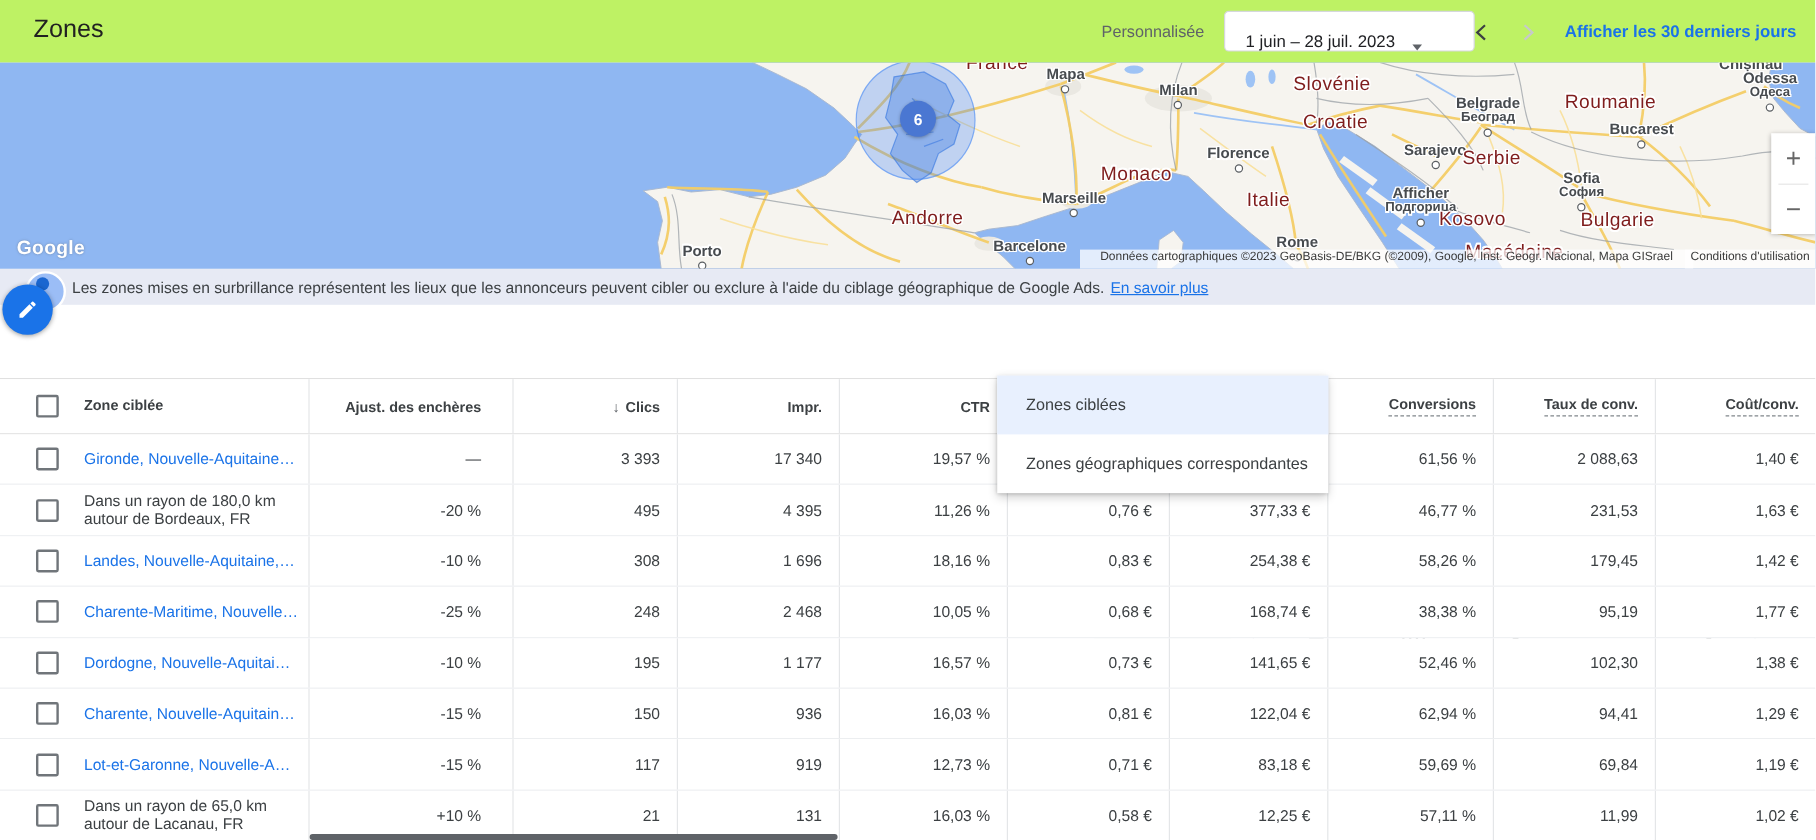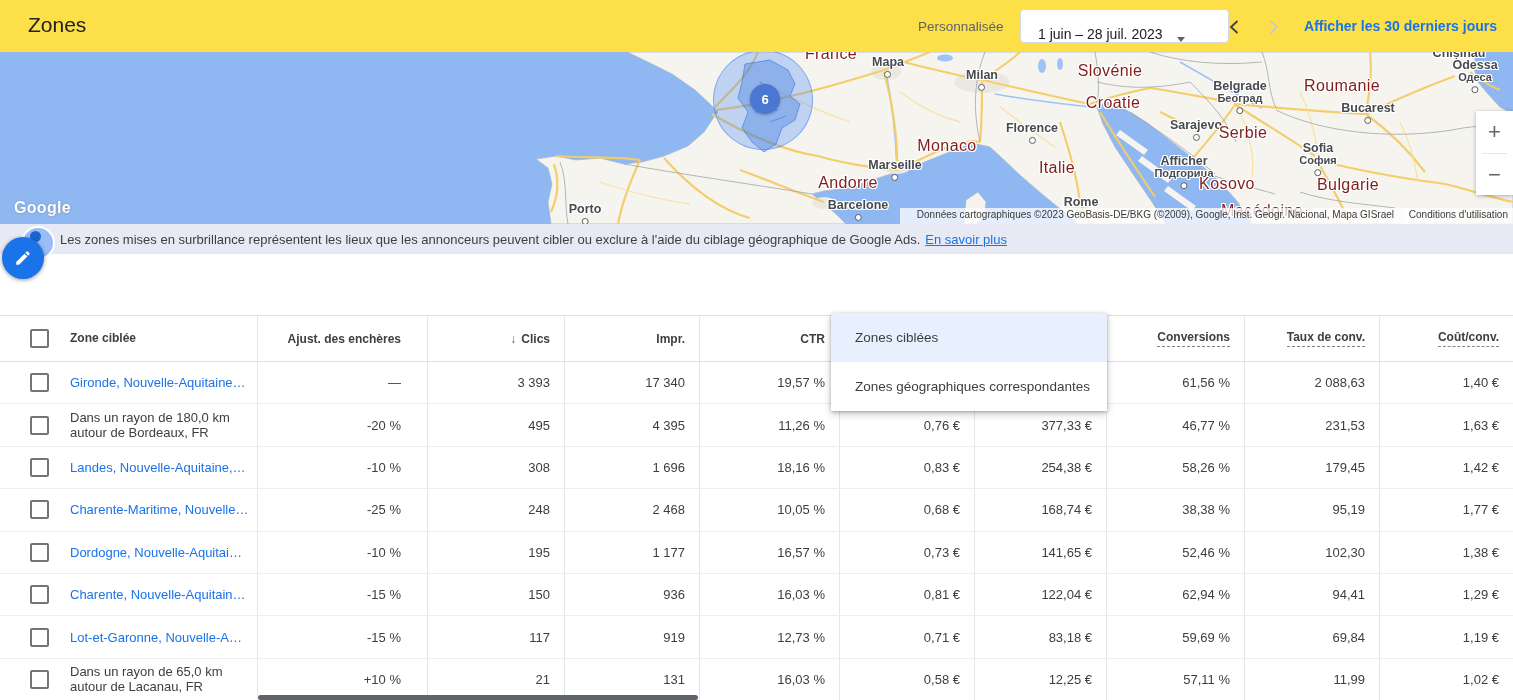--- a/index.html
+++ b/index.html
@@ -1,20 +1,20 @@
 <!DOCTYPE html>
 <html><head>
 <meta charset="utf-8">
 <style>
   html,body{margin:0;padding:0;width:1513px;height:700px;overflow:hidden;background:#fff;
     font-family:"Liberation Sans","DejaVu Sans",sans-serif;-webkit-font-smoothing:antialiased;}
   #app{position:relative;width:1513px;height:700px;background:#fff;overflow:hidden;}
 
   
-  #topbar{position:absolute;top:0;left:0;width:100%;height:52px;background:#fde047;z-index:30;}
+  #topbar{position:absolute;top:0;left:0;width:100%;height:52px;background:#bef264;z-index:30;}
   #page-title{position:absolute;left:28px;top:13px;font-size:21px;color:#212121;}
   #custom-label{position:absolute;left:918px;top:19px;font-size:13.5px;color:#5f6368;}
   #date-box{position:absolute;left:1020px;top:9px;width:190px;height:32px;border:1px solid #d5d8dc;
     border-radius:4px;display:flex;align-items:flex-end;padding-left:17px;cursor:pointer;background:#fff;}
   #date-box .txt{font-size:14px;color:#202124;}
   .caret{width:0;height:0;border-left:4.5px solid transparent;border-right:4.5px solid transparent;
     border-top:5px solid #5f6368;margin-left:14px;}
   .navchev{position:absolute;top:14px;width:26px;height:26px;display:flex;align-items:center;justify-content:center;cursor:pointer;}
   #chev-prev{left:1221px;color:#3c4043;}
   #chev-next{left:1261px;color:#c6c9cc;}
@@ -281,21 +281,21 @@
           <div>Afficher</div>
           <div class="msub">Подгорица</div>
           <div class="mdot"></div>
         </div>
         <div class="mlabel mco" data-name="map-label" style="left: 1227px; top: 132px;">
           <div>Kosovo</div>
         </div>
         <div class="mlabel mco" data-name="map-label" style="left: 1348px; top: 133px;">
           <div>Bulgarie</div>
         </div>
-        <div class="mlabel mco" data-name="map-label" style="left: 848px; top: 131px; text-align: right;">
+        <div class="mlabel mco" data-name="map-label" style="left: 773px; top: 131px; text-align: right;">
           <div>Andorre</div>
         </div>
         <div class="mlabel mci" data-name="map-label" style="left: 822px; top: 158px; margin-left: 36px;">
           <div>Barcelone</div>
           <div class="mdot"></div>
         </div>
         <div class="mlabel mci" data-name="map-label" style="left: 585px; top: 162px;">
           <div>Porto</div>
           <div class="mdot"></div>
         </div>

